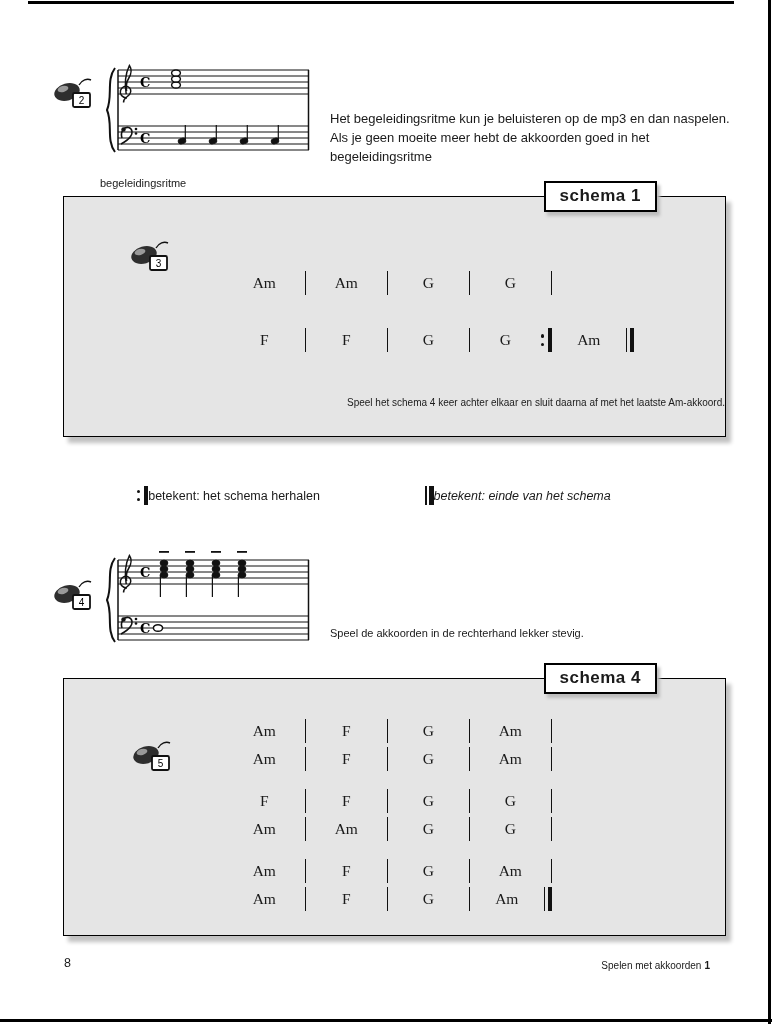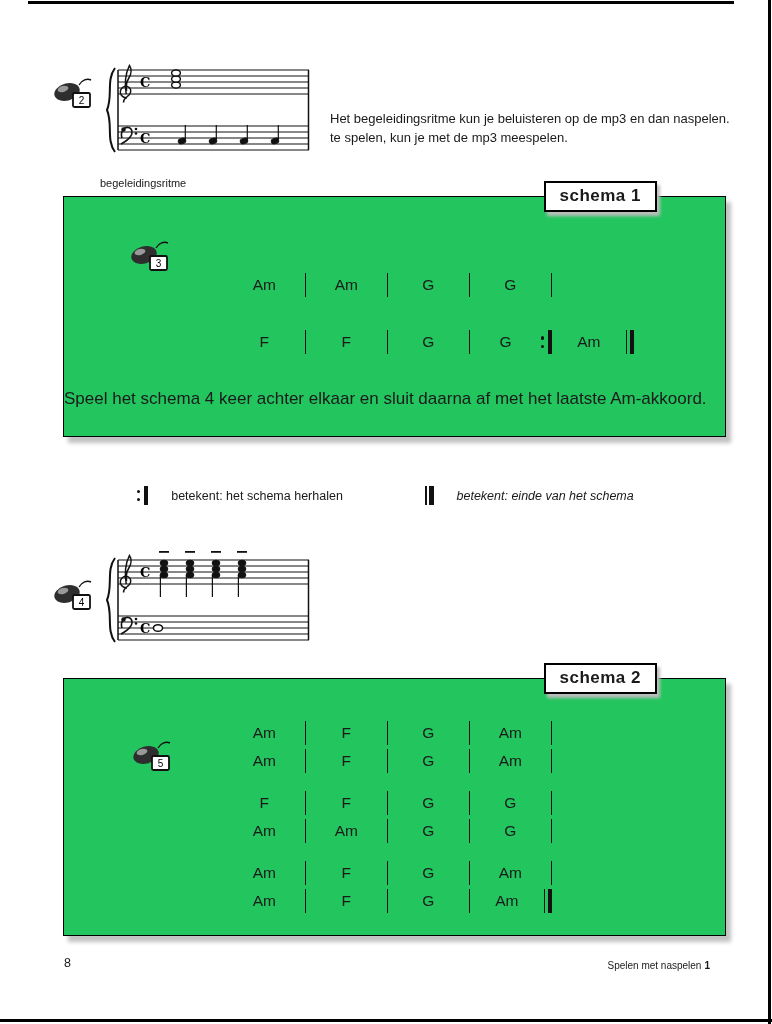--- a/index.html
+++ b/index.html
@@ -19,48 +19,48 @@
   .staff-wrap.s1 { left:100px; top:58px; }
   .staff-wrap.s2 { left:100px; top:548px; }
   .staff-caption { width:215px; text-align:left; font-size:11px; margin-top:1px; }
 
   .track-icon { position:absolute; }
   .track-2 { left:52px; top:78px; }
   .track-4 { left:52px; top:580px; }
   .track-3 { left:65px; top:44px; }
   .track-5 { left:67px; top:62px; }
 
-  .schema-box { position:absolute; left:63px; width:663px; background:#22c55e;
+  .schema-box { position:absolute; left:63px; width:663px; background:#e5e5e5;
                 border:1.5px solid #000; box-shadow:5px 6px 4px #c2c2c2; }
   .schema-box.s1 { top:196px; height:241px; }
   .schema-box.s2 { top:678px; height:258px; }
   .schema-label { position:absolute; top:-16px; right:68px; background:#fff;
                   border:2px solid #000; padding:3px 14px 4px; font-size:17px; font-weight:bold;
                   box-shadow:3px 4px 3px #bdbdbd; letter-spacing:0.5px; }
 
   .chord-rows { position:absolute; left:160px; }
   .schema-box.s1 .chord-rows { top:72px; }
   .schema-box.s2 .chord-rows { top:38px; }
-  .chord-row { display:flex; align-items:flex-end; height:28px; }
+  .chord-row { display:flex; align-items:center; height:28px;font-family:Liberation Serif, serif; }
   .rows-s1 .chord-row + .chord-row { margin-top:29px; }
   .chord-row.gap { margin-top:14px; }
   .cell { display:flex; align-items:center; width:82px; }
   .cell .chord { flex:1; text-align:center; font-size:15.5px; }
 
   .bar { display:inline-flex; align-items:center; height:24px; }
   .bar .thin  { width:1.5px; height:24px; background:#111; display:block; }
   .bar .thick { width:4.5px; height:24px; background:#111; display:block; }
   .bar.end .thin { margin-right:2.5px; }
   .bar .dots { display:flex; flex-direction:column; justify-content:center; gap:5px; height:24px; margin-right:3.5px; }
   .bar .dots i { width:3.2px; height:3.2px; background:#111; border-radius:50%; display:block; }
   .bar.lg { height:19px; } .bar.lg .thin, .bar.lg .thick { height:19px; }
 
-  .schema-note { position:absolute; left:0; right:0; top:192px; text-align:left; font-size:17px; }
-
-  .legend-item { position:absolute; display:flex; align-items:center; gap:23px; font-size:12.5px; }
+  .schema-note { position:absolute; left:0; right:0; top:200px; text-align:right; font-size:10px; }
+
+  .legend-item { position:absolute; display:flex; align-items:center; gap:0; font-size:12.5px; }
   .legend-repeat { left:137px; top:486px; }
   .legend-end    { left:425px; top:486px;font-style:italic; }
 
   .footer-page  { position:absolute; left:64px; top:956px; font-size:12.5px; }
   .footer-title { position:absolute; right:62px; top:960px; font-size:10px; }
   .footer-title .vol { font-weight:bold; margin-left:3px; }
 </style>
 </head>
 <body>
 
@@ -121,21 +121,21 @@
           <line x1="147.3" y1="82" x2="147.3" y2="67" stroke-width="1.2"></line>
         <ellipse cx="175" cy="83" rx="3.8" ry="2.7" transform="rotate(-15 175 83)"></ellipse>
           <line x1="178.3" y1="82" x2="178.3" y2="67" stroke-width="1.2"></line>
       </g>
     </svg>
     <div class="staff-caption">begeleidingsritme</div>
   </div>
 
   <div class="intro-text">
     <div>Het begeleidingsritme kun je beluisteren op de mp3 en dan naspelen.</div>
-    <div>te spelen, kun je met de mp3 meespelen.</div>
+    <div>Als je geen moeite meer hebt de akkoorden goed in het begeleidingsritme</div>
   </div>
 
   <div class="schema-box s1">
     <div class="schema-label">schema 1</div>
     <svg class="track-icon track-3" width="46" height="33" viewBox="0 0 46 33">
       <path d="M27 7 C 30 2 35 0 39 2" fill="none" stroke="#111" stroke-width="1.4"></path>
       <ellipse cx="15" cy="14" rx="13" ry="8.5" transform="rotate(-16 15 14)" fill="#2e2e2e"></ellipse>
       <ellipse cx="11" cy="11" rx="5.5" ry="3" transform="rotate(-16 11 11)" fill="#999"></ellipse>
       <rect x="21" y="15" width="17" height="14" rx="1.5" fill="#fff" stroke="#111" stroke-width="1.8"></rect>
       <text x="29.5" y="25.5" text-anchor="middle" font-size="10" font-family="Liberation Sans, sans-serif">3</text>
@@ -285,24 +285,25 @@
         <ellipse cx="142" cy="27" rx="3.9" ry="2.8"></ellipse>
           <ellipse cx="142" cy="21" rx="3.9" ry="2.8"></ellipse>
           <ellipse cx="142" cy="15" rx="3.9" ry="2.8"></ellipse>
           <line x1="138.4" y1="27" x2="138.4" y2="49" stroke-width="1.2"></line>
       </g>
       <ellipse cx="58" cy="80" rx="4.6" ry="3.3" fill="#fff" stroke="#111" stroke-width="1.5"></ellipse>
     </svg>
   </div>
 
   <div class="section2-text">
+    <div>Speel de akkoorden in de rechterhand lekker stevig.</div>
   </div>
 
   <div class="schema-box s2">
-    <div class="schema-label">schema 2</div>
+    <div class="schema-label">schema 4</div>
     <svg class="track-icon track-5" width="46" height="33" viewBox="0 0 46 33">
       <path d="M27 7 C 30 2 35 0 39 2" fill="none" stroke="#111" stroke-width="1.4"></path>
       <ellipse cx="15" cy="14" rx="13" ry="8.5" transform="rotate(-16 15 14)" fill="#2e2e2e"></ellipse>
       <ellipse cx="11" cy="11" rx="5.5" ry="3" transform="rotate(-16 11 11)" fill="#999"></ellipse>
       <rect x="21" y="15" width="17" height="14" rx="1.5" fill="#fff" stroke="#111" stroke-width="1.8"></rect>
       <text x="29.5" y="25.5" text-anchor="middle" font-size="10" font-family="Liberation Sans, sans-serif">5</text>
     </svg>
     <div class="chord-rows rows-s2">
         <div class="chord-row">
           <span class="cell">
@@ -459,16 +460,16 @@
               <span class="thin"></span>
               <span class="thick"></span>
             </span>
           </span>
         </div>
       </div>
   </div>
 
   <div class="footer-page">8</div>
   <div class="footer-title">
-    <span>Spelen met naspelen</span><span class="vol">1</span>
+    <span>Spelen met akkoorden</span><span class="vol">1</span>
   </div>
 
 </div>
 
 </body></html>

